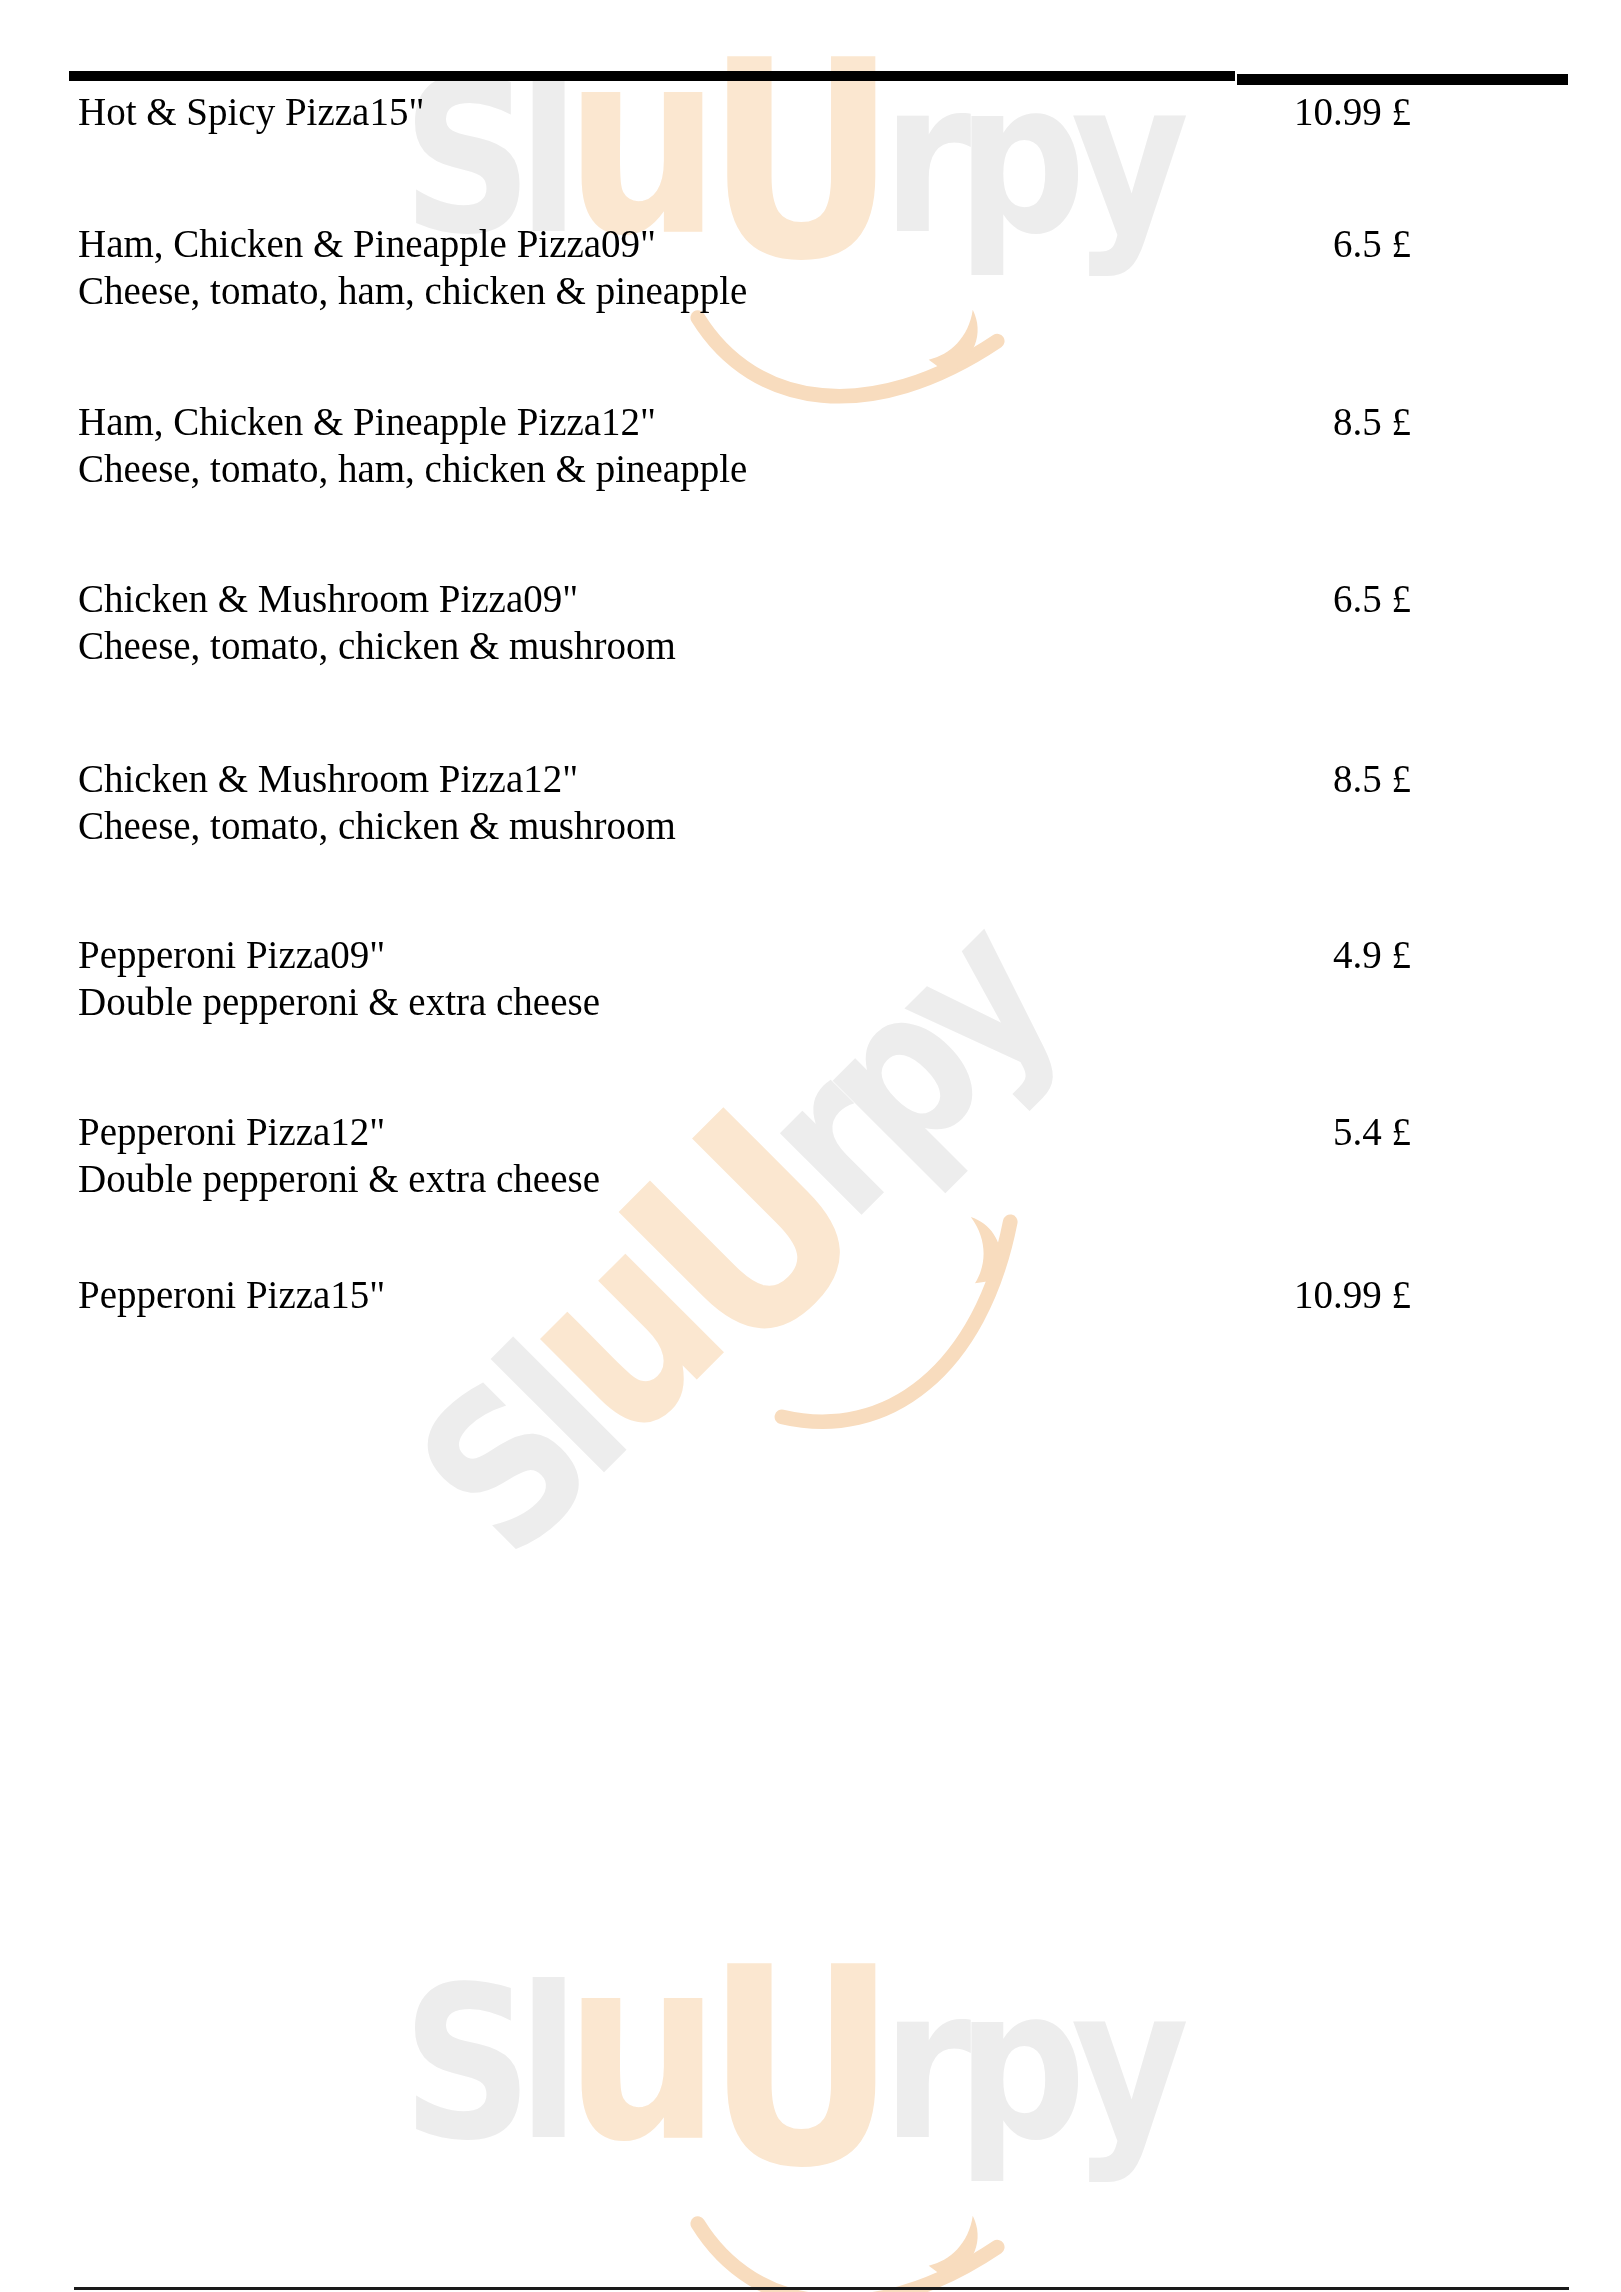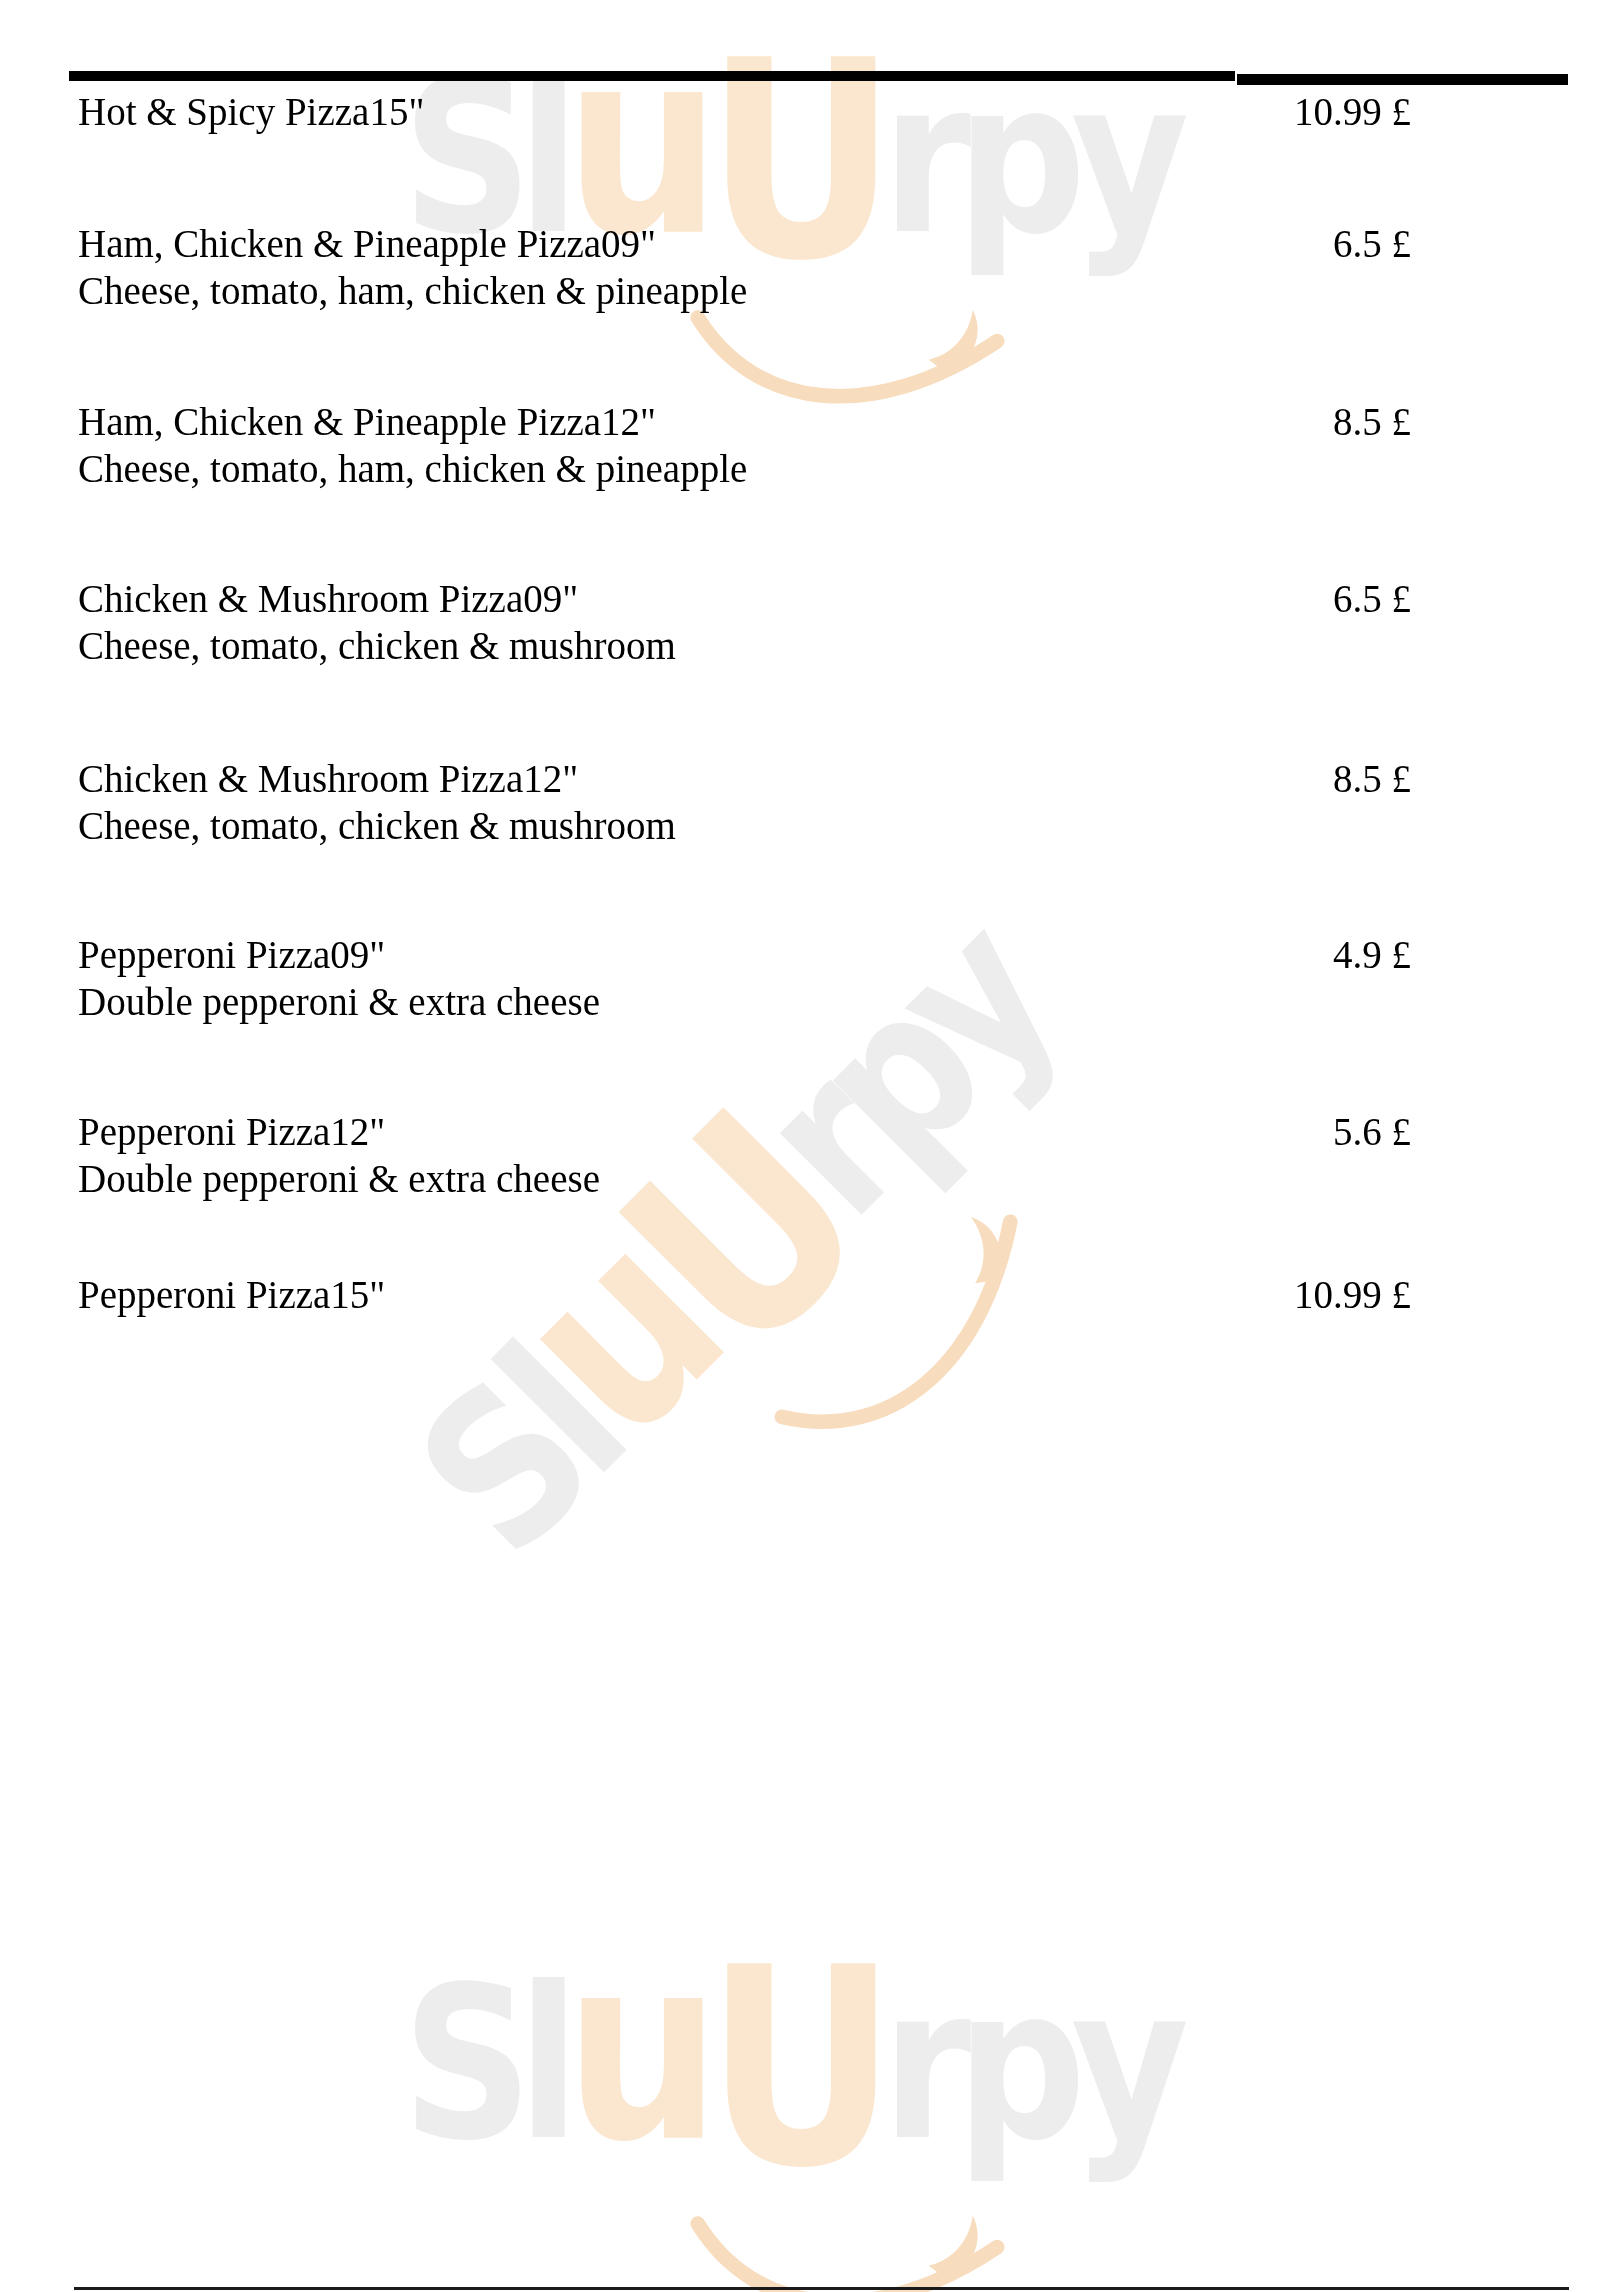--- a/index.html
+++ b/index.html
@@ -135,21 +135,21 @@
       <div class="row-line">
         <span class="item-name">Pepperoni Pizza09"</span>
         <span class="item-price">4.9 £</span>
       </div>
       <div class="item-desc">Double pepperoni &amp; extra cheese</div>
     </div>
 
     <div class="menu-row">
       <div class="row-line">
         <span class="item-name">Pepperoni Pizza12"</span>
-        <span class="item-price">5.6 £</span>
+        <span class="item-price">5.4 £</span>
       </div>
       <div class="item-desc">Double pepperoni &amp; extra cheese</div>
     </div>
 
     <div class="menu-row">
       <div class="row-line">
         <span class="item-name">Pepperoni Pizza15"</span>
         <span class="item-price">10.99 £</span>
       </div>
 

